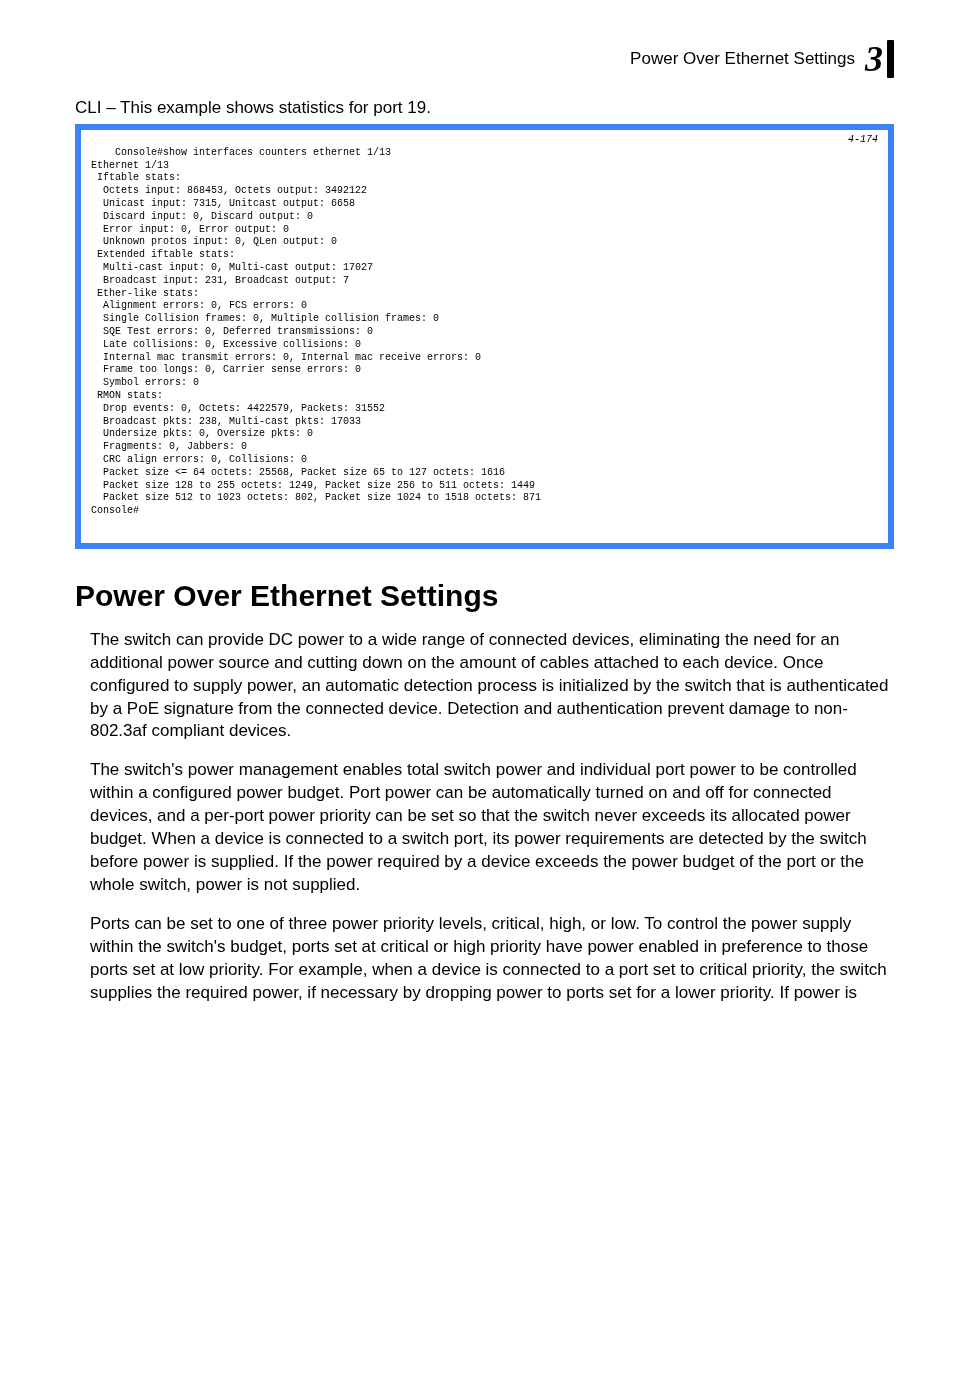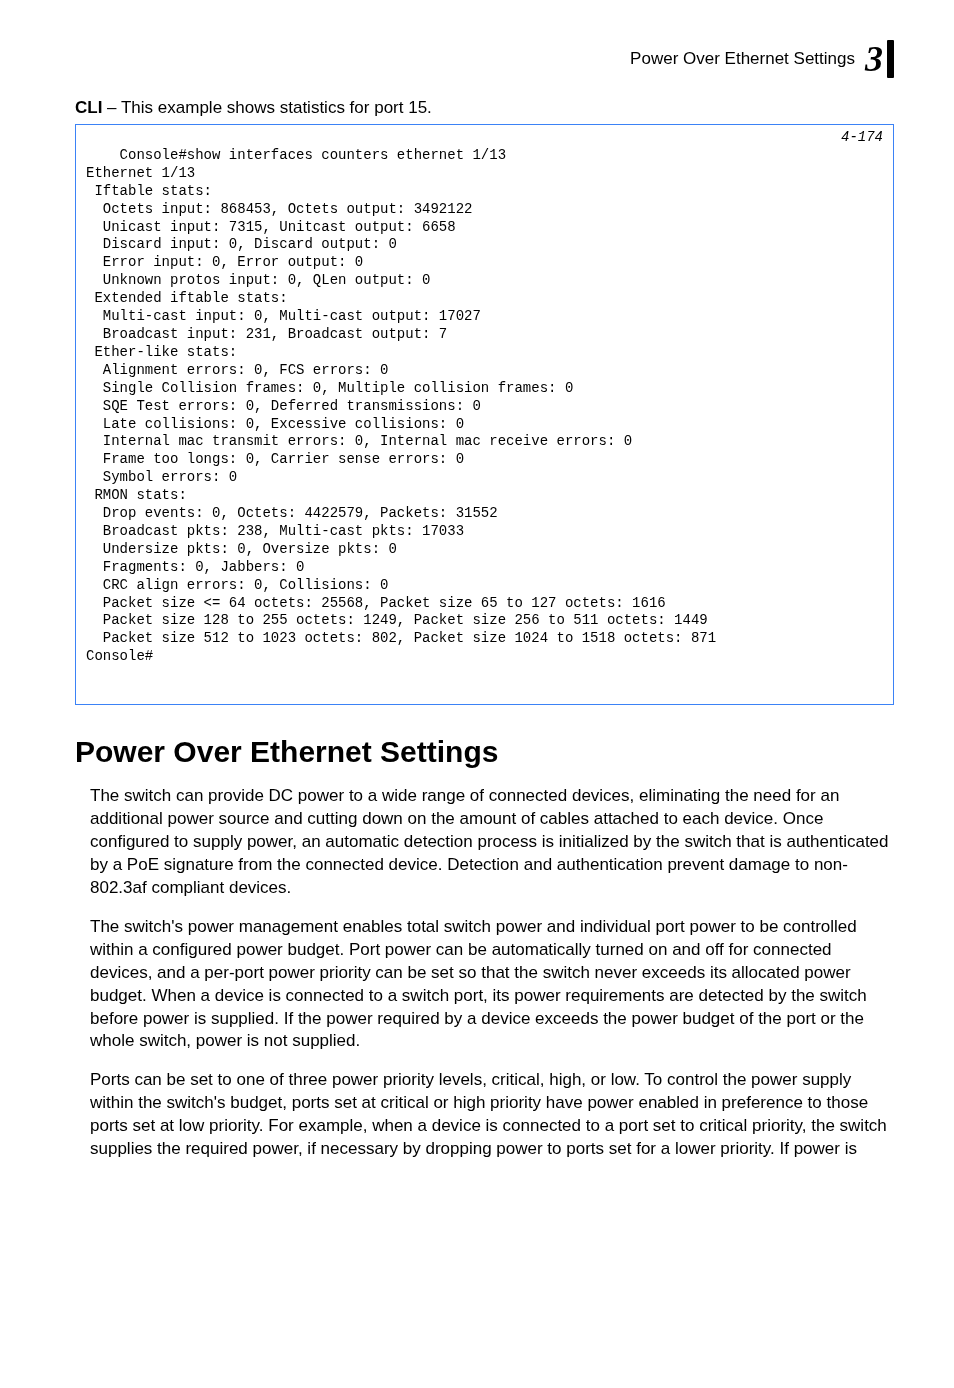--- a/index.html
+++ b/index.html
@@ -39,27 +39,27 @@
     width: 7px;
     height: 38px;
     background: #000;
     margin-left: 4px;
     border-radius: 1px;
   }
   .cli-intro {
     font-size: 17px;
     margin: 18px 0 6px 0;
   }
-  .cli-intro b { font-weight: 700; }
+  .cli-intro b { font-weight: 400; }
   .code-box {
-    border: 1px solid #3b82f6;
+    border: 6px solid #3b82f6;
     font-family: "Courier New", Courier, monospace;
-    font-size: 14px;
+    font-size: 10px;
     line-height: 1.28;
-    padding: 4px 10px 20px 10px;
+    padding: 4px 10px 12px 10px;
     white-space: pre;
     overflow: hidden;
     position: relative;
   }
   .code-ref {
     position: absolute;
     top: 4px;
     right: 10px;
     font-style: italic;
   }
@@ -87,21 +87,21 @@
 
   <div class="running-head">
     <span class="running-title">Power Over Ethernet Settings</span>
     <span class="chapter-badge">
       <span class="chapter-num">3</span>
       <span class="badge-bar"></span>
     </span>
   </div>
 
   <p class="cli-intro">
-    <b>CLI</b><span> – This example shows statistics for port 15.</span>
+    <b>CLI</b><span> – This example shows statistics for port 19.</span>
   </p>
 
   <div class="code-box">
     <span class="code-ref">4-174</span><span>Console#show interfaces counters ethernet 1/13
 Ethernet 1/13
  Iftable stats:
   Octets input: 868453, Octets output: 3492122
   Unicast input: 7315, Unitcast output: 6658
   Discard input: 0, Discard output: 0
   Error input: 0, Error output: 0

